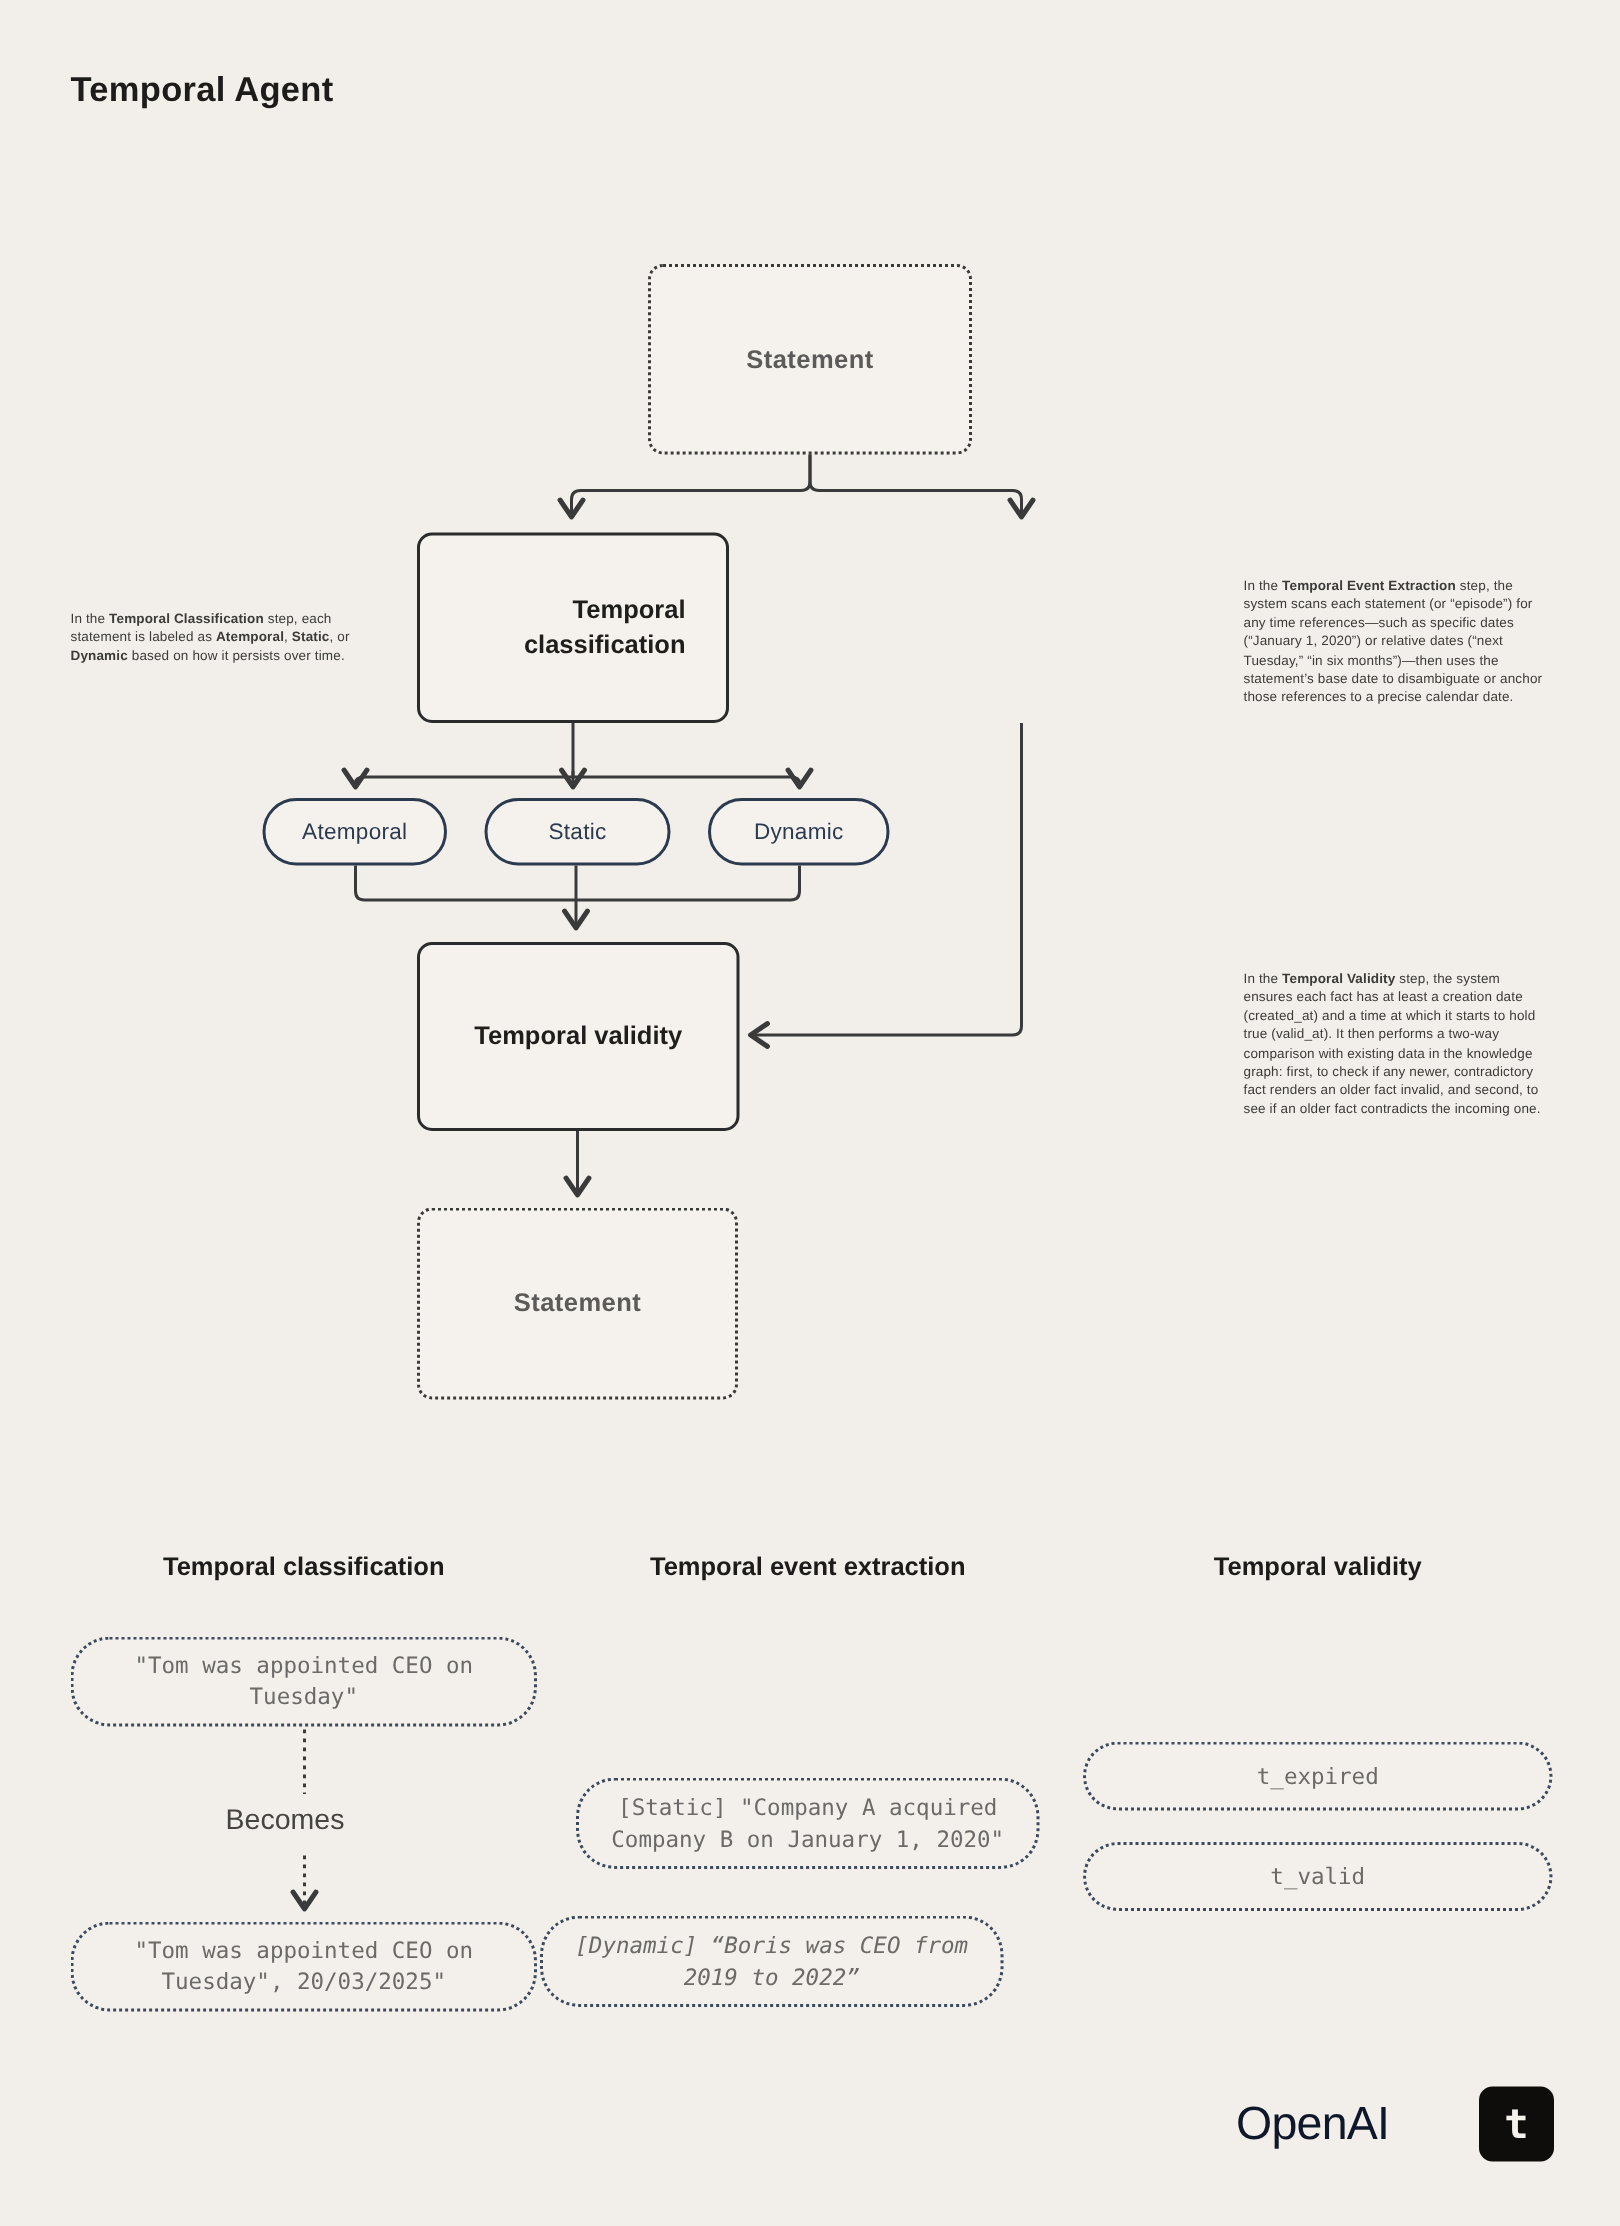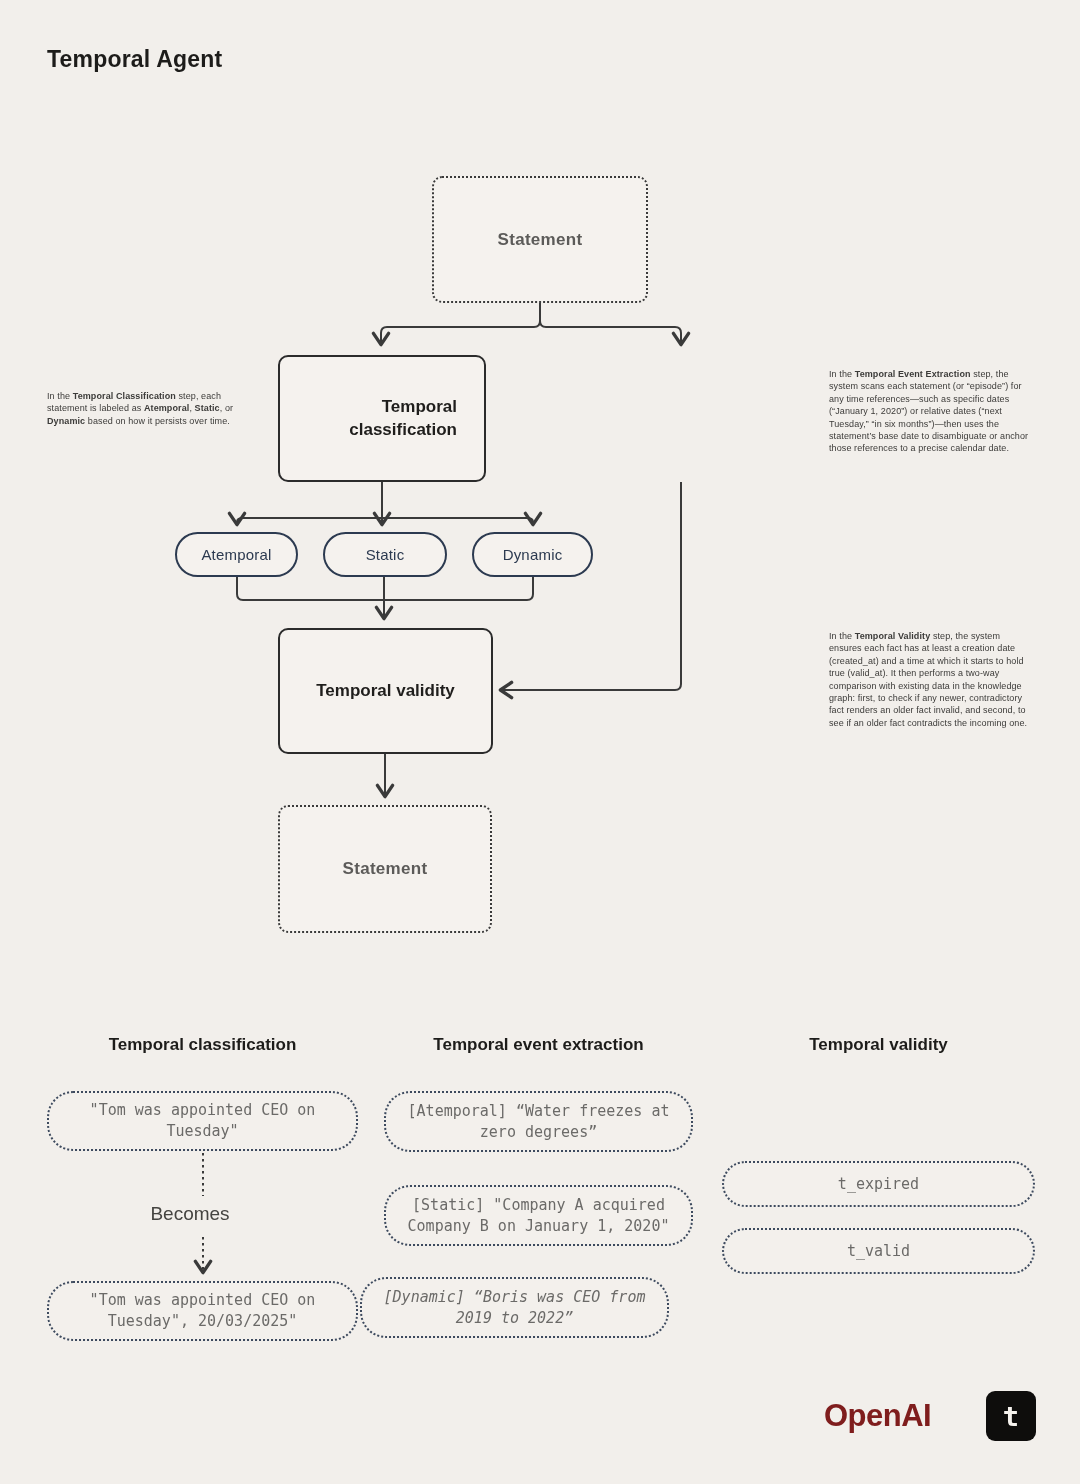--- a/index.html
+++ b/index.html
@@ -27,20 +27,21 @@
   .node .lbl-gray{font-weight:700;font-size:17px;color:#5c5b59;letter-spacing:.3px;}
   .pill{
     border:2px solid #2c3a50;border-radius:24px;background:#f5f2ee;
     font-size:15px;color:#2c3a50;letter-spacing:.2px;
   }
 
   
   .annot{
     position:absolute;font-size:9px;line-height:12.4px;color:#3c3b39;
     letter-spacing:.1px;
+    margin-top:16px;
   }
   .annot span{font-weight:400;}
 
   
   .col-header{
     position:absolute;font-size:17px;font-weight:700;color:#1d1c1a;
     text-align:center;
   }
   .ex-pill{
     position:absolute;display:flex;align-items:center;justify-content:center;
@@ -51,21 +52,21 @@
     padding:4px 10px;
   }
   .becomes{
     position:absolute;left:130px;top:1203px;width:120px;text-align:center;
     font-size:19px;color:#454441;background:#f2efeb;
   }
 
   
   .brand{
     position:absolute;left:824px;top:1398px;
-    font-size:31px;font-weight:700;color:#7f1d1d;letter-spacing:-0.5px;
+    font-size:31px;font-weight:400;color:#0f172a;letter-spacing:-0.5px;
   }
   .logo-sq{
     position:absolute;left:986px;top:1391px;width:50px;height:50px;
     background:#0e0d0c;border-radius:9px;
     display:flex;align-items:center;justify-content:center;
     color:#f5f2ee;font-size:27px;font-weight:600;
     font-family:"DejaVu Sans Mono", monospace;
   }
 </style>
 </head>
@@ -137,21 +138,20 @@
   <div class="annot" style="left:829px;top:630px;width:206px;"><span>In the </span><span style="font-weight: 700;">Temporal Validity</span><span> step, the system ensures each fact has at least a creation date (created_at) and a time at which it starts to hold true (valid_at). It then performs a two-way comparison with existing data in the knowledge graph: first, to check if any newer, contradictory fact renders an older fact invalid, and second, to see if an older fact contradicts the incoming one.</span></div>
 
   <div class="col-header" style="left:47px;top:1035px;width:311px;">Temporal classification</div>
   <div class="col-header" style="left:384px;top:1035px;width:309px;">Temporal event extraction</div>
   <div class="col-header" style="left:722px;top:1035px;width:313px;">Temporal validity</div>
 
   <div class="ex-pill" style="left:47px;top:1091px;width:311px;height:60px;">"Tom was appointed CEO on Tuesday"</div>
   <div class="becomes">Becomes</div>
   <div class="ex-pill" style="left:47px;top:1281px;width:311px;height:60px;">"Tom was appointed CEO on Tuesday", 20/03/2025"</div>
 
-  <div class="ex-pill" style="left:384px;top:1091px;width:309px;height:61px;">[Atemporal] “Water freezes at zero degrees”</div>
   <div class="ex-pill" style="left:384px;top:1185px;width:309px;height:61px;">[Static] "Company A acquired Company B on January 1, 2020"</div>
   <div class="ex-pill" style="left:360px;top:1277px;width:309px;height:61px;font-style:italic;">[Dynamic] “Boris was CEO from 2019 to 2022”</div>
 
   <div class="ex-pill" style="left:722px;top:1228px;width:313px;height:46px;">t_valid</div>
   <div class="ex-pill" style="left:722px;top:1161px;width:313px;height:46px;">t_expired</div>
 
   <div class="brand">OpenAI</div>
   <div class="logo-sq">
     <span>t</span>
   </div>

